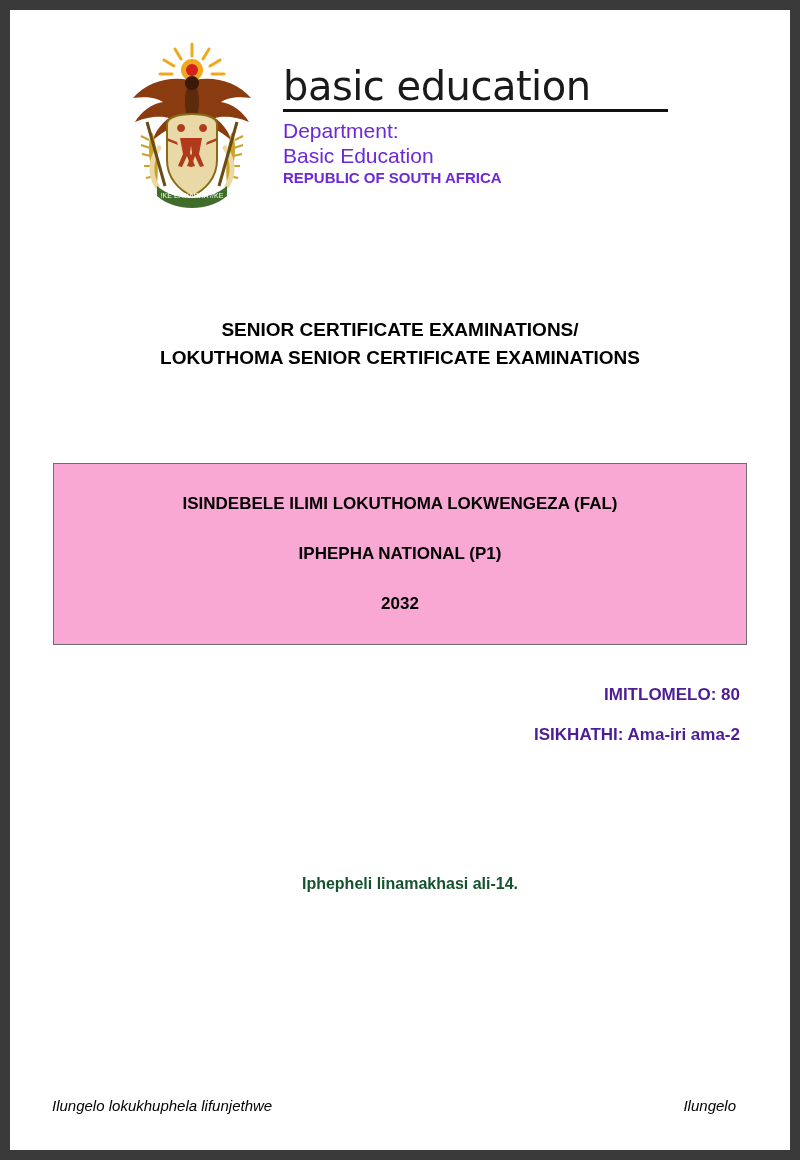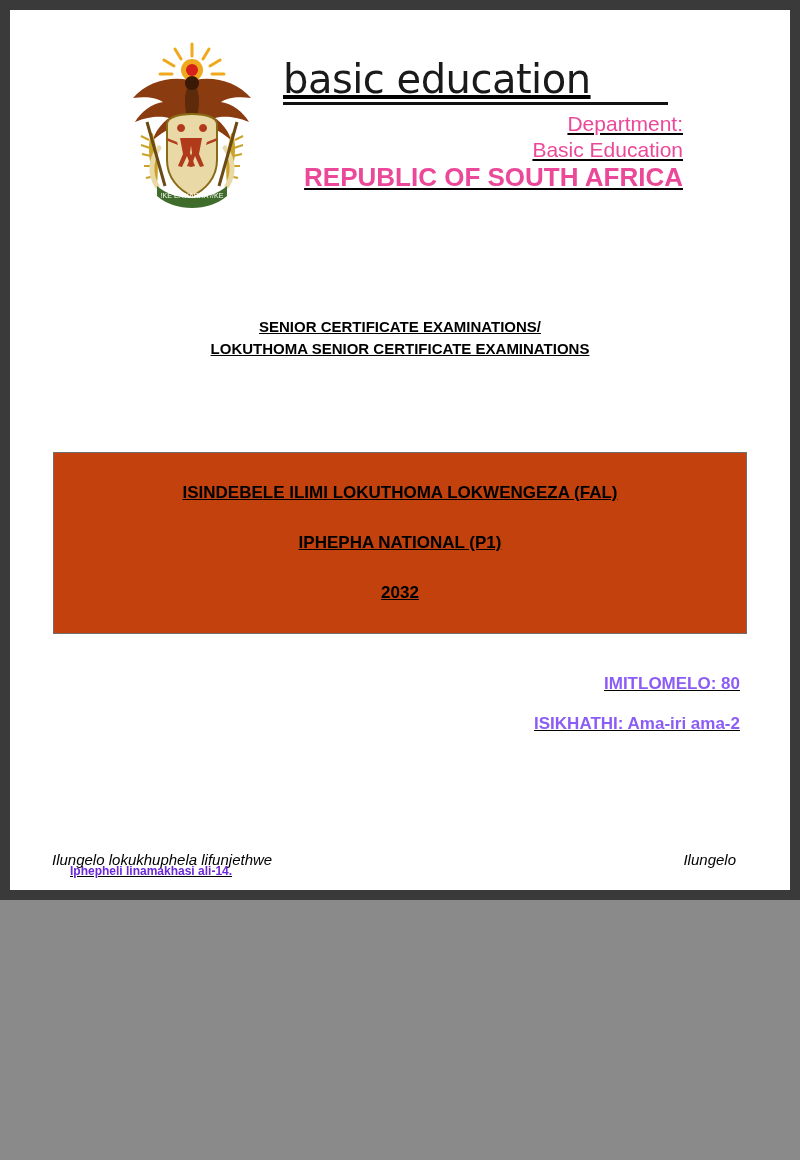--- a/index.html
+++ b/index.html
@@ -4,26 +4,25 @@
 <style>
   html, body {
     margin: 0;
     padding: 0;
     background: #8a8a8a;
     font-family: "Liberation Sans", sans-serif;
   }
   .page {
     position: relative;
     width: 800px;
-    height: 900px;
+    height: 1160px;
     background: #ffffff;
     border: 10px solid #3a3a3a;
     box-sizing: border-box;
     overflow: hidden;
-    text-decoration: underline;
   }
   .inner {
     position: relative;
     width: 100%;
     height: 100%;
     box-sizing: border-box;
     padding: 0 40px;
   }
 
   
@@ -52,82 +51,82 @@
     font-weight: 400;
   }
   .rule {
     border-bottom: 3px solid #111;
     margin: 2px 0 6px 0;
     width: 385px;
   }
   .dept-line {
     font-size: 21px;
     line-height: 1.22;
-    color: #ec4899;
-    text-align: right;
+    color: #6d28d9;
   }
   .dept-line.bold {
     font-weight: bold;
-    font-size: 26px;
+    font-size: 15px;
   }
 
   
   .exam-head {
     margin-top: 100px;
     text-align: center;
     font-weight: bold;
-    font-size: 15px;
+    font-size: 19px;
     line-height: 1.45;
     color: #000;
   }
 
   
   .subject-box {
     margin: 92px 3px 0 3px;
     border: 1px solid #6f6f6f;
-    background: #c2410c;
+    background: #f9a8d4;
     text-align: center;
     padding: 30px 10px 30px 10px;
   }
   .subject-box div {
     font-weight: bold;
     font-size: 17px;
     color: #000;
   }
   .subject-line2 { margin-top: 30px; }
   .subject-line3 { margin-top: 30px; }
 
   
   .marks-block {
     margin-top: 40px;
     text-align: right;
     padding-right: 10px;
   }
   .marks-block div {
     font-weight: bold;
     font-size: 17px;
-    color: #8b5cf6;
+    color: #4c1d95;
   }
   .time-line { margin-top: 20px; text-align: right; }
 
   
   .pages-note {
     margin-top: 130px;
-    font-weight: bold;
-    font-size: 12px;
-    color: #6d28d9;
+    text-align: center;
+    font-weight: bold;
+    font-size: 16px;
+    color: #14532d;
     padding-left: 20px;
   }
 
   
   .footer {
     position: absolute;
     left: 40px;
     right: 40px;
-    bottom: 22px;
+    bottom: 36px;
     display: flex;
     justify-content: space-between;
     font-style: italic;
     font-size: 15px;
     color: #000;
   }
   .footer .left { padding-left: 2px; }
   .footer .right { padding-right: 14px; }
 </style>
 </head>

